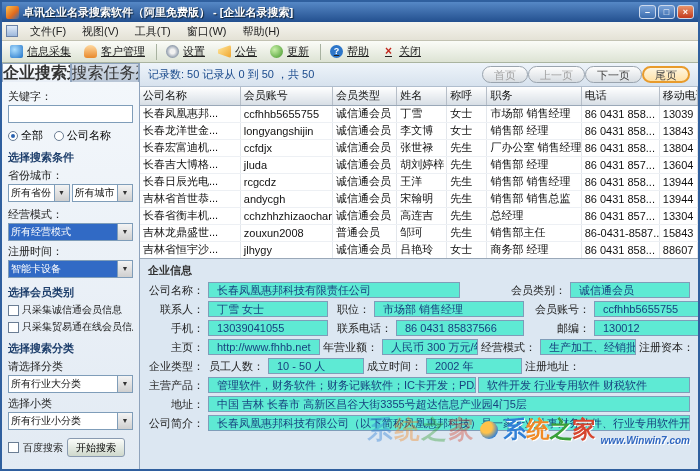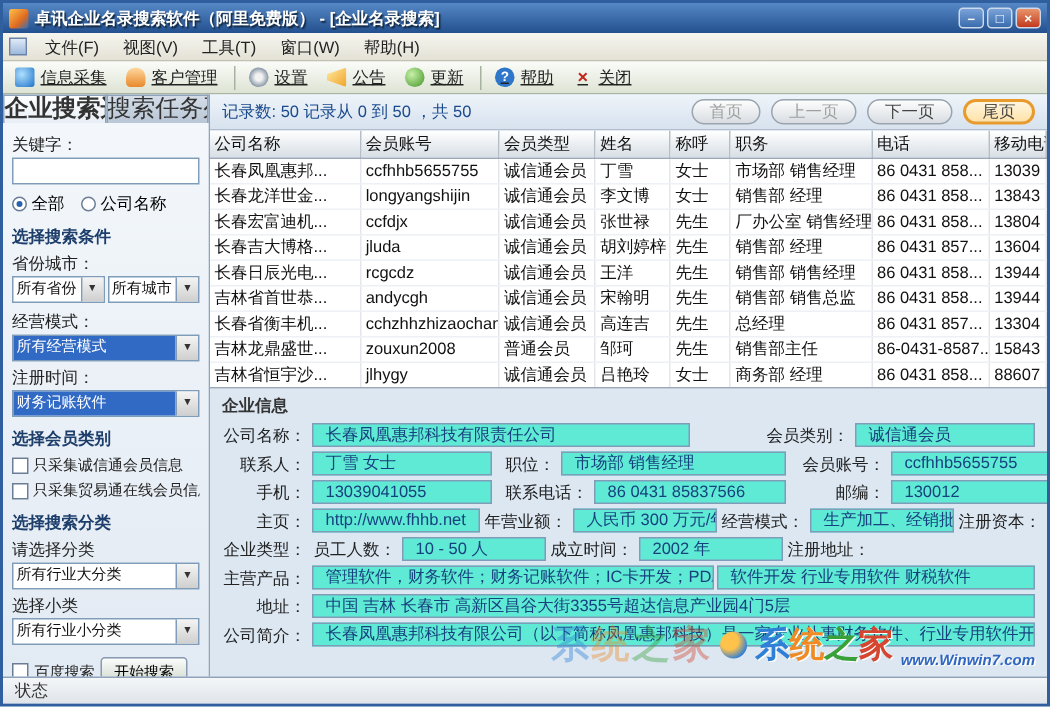--- a/index.html
+++ b/index.html
@@ -62,21 +62,21 @@
   .cb-row { display:flex; align-items:center; gap:3px; margin:3px 0; white-space:nowrap; overflow:hidden; }
   .checkbox { width:11px; height:11px; border:1px solid #6a7d94; background:#fff; flex:none; }
   .cb-label { font-size:10px; color:#222; }
   .side-bottom { display:flex; align-items:center; gap:4px; margin-top:8px; }
   .sbtn { height:19px; padding:0 8px; border:1px solid #8a9ab0; border-radius:3px; background:linear-gradient(#fafcfa,#cfd8cc); font-size:10px; white-space:nowrap; }
 
   
   .results { flex:1; display:flex; flex-direction:column; min-width:0; background:#dce7f2; }
   .recordbar { height:24px; flex:none; display:flex; align-items:center; padding:0 8px; background:linear-gradient(#eef4fa,#d7e2ee); border-bottom:1px solid #b0bece; }
   .record-text { color:#1a4a8c; white-space:nowrap; overflow:hidden; }
-  .pager { margin-left:auto; display:flex; gap:7px; flex:none; }
+  .pager { margin-left:auto; display:flex; flex:none; }
   .pbtn { height:17px; padding:0 11px; border:1px solid #9aa4ae; border-radius:9px; background:linear-gradient(#fdfdfd,#d8dde2); font-size:11px; line-height:14px; color:#444; white-space:nowrap; }
   .pbtn.dim { color:#a0a0a0; }
   .pbtn.hot { border:2px solid #e89b2c; background:linear-gradient(#fff6e0,#ffe2a8); line-height:12px; }
 
   .table-wrap { height:172px; flex:none; overflow:hidden; background:#fff; border-bottom:1px solid #9aa8b8; }
   table { border-collapse:collapse; table-layout:fixed; width:100%; font-size:11px; }
   .c1{width:100px}.c2{width:92px}.c3{width:64px}.c4{width:50px}.c5{width:40px}.c6{width:94px}.c7{width:78px}.c8{width:38px}
   th { height:18px; background:linear-gradient(#ffffff,#d7dee5); border-right:1px solid #b6bec8; border-bottom:1px solid #9aa8b8; font-weight:normal; padding:0 3px; white-space:nowrap; overflow:hidden; color:#111; text-align:left; }
   td { height:17px; border-right:1px solid #e3e7ec; border-bottom:1px solid #edf0f4; padding:0 3px; white-space:nowrap; overflow:hidden; color:#111; }
 
@@ -184,21 +184,21 @@
             <span class="arrow"></span>
           </div>
         </div>
         <div class="flabel">经营模式：</div>
         <div class="combo">
           <span class="val sel">所有经营模式</span>
           <span class="arrow"></span>
         </div>
         <div class="flabel">注册时间：</div>
         <div class="combo">
-          <span class="val sel">财务记账软件</span>
+          <span class="val sel">智能卡设备</span>
           <span class="arrow"></span>
         </div>
         <div class="fsection">选择会员类别</div>
         <div class="cb-row">
           <span class="checkbox"></span>
           <span class="cb-label">只采集诚信通会员信息</span>
         </div>
         <div class="cb-row">
           <span class="checkbox"></span>
           <span class="cb-label">只采集贸易通在线会员信息</span>
@@ -416,23 +416,20 @@
         </div>
 
         <div class="frow">
           <span class="lb" style="width:58px">公司简介：</span>
           <span class="bx grow">长春凤凰惠邦科技有限公司（以下简称凤凰惠邦科技）是一家专业从事财务软件、行业专用软件开发的技术力量雄厚的高新技术企业</span>
         </div>
       </div>
     </div>
   </div>
 
-  <div class="statusbar">
-    <span>状态</span>
-  </div>
 
   <div class="watermark">
     <span class="wm-ghost"><span style="color: rgb(47, 127, 214);">系</span><span style="color: rgb(240, 138, 36);">统</span><span style="color: rgb(58, 160, 58);">之</span><span style="color: rgb(214, 69, 47);">家</span></span>
     <span class="wm-logo"></span>
     <span class="wm-brand"><span style="color: rgb(47, 127, 214);">系</span><span style="color: rgb(240, 138, 36);">统</span><span style="color: rgb(58, 160, 58);">之</span><span style="color: rgb(214, 69, 47);">家</span></span>
     <span class="wm-url">www.Winwin7.com</span>
   </div>
 
 </div>
 

